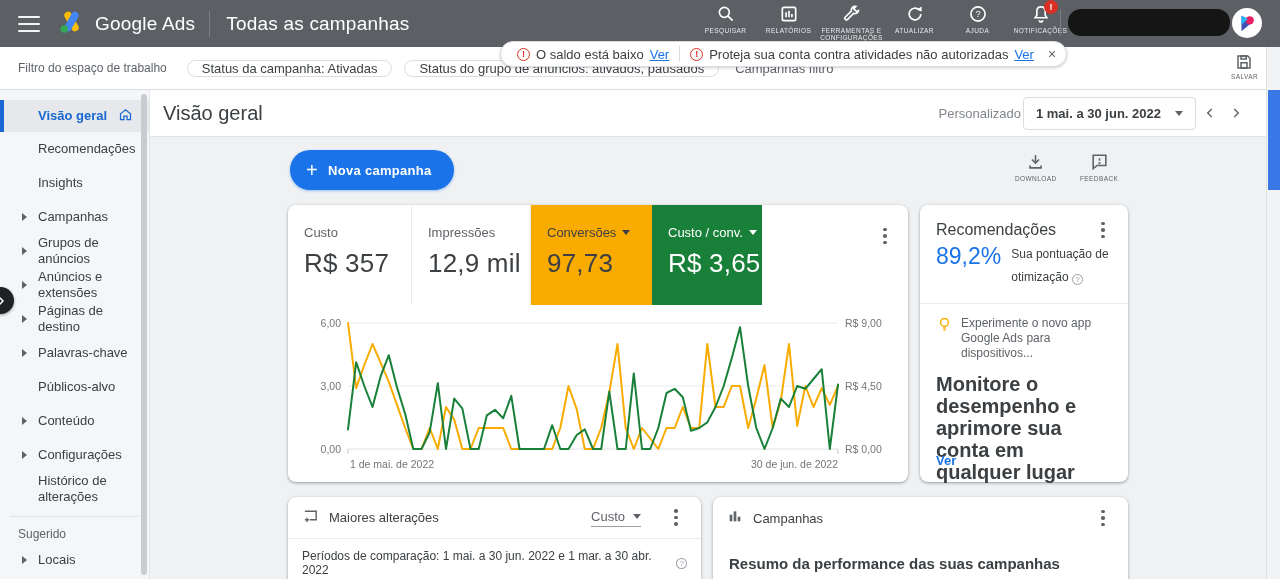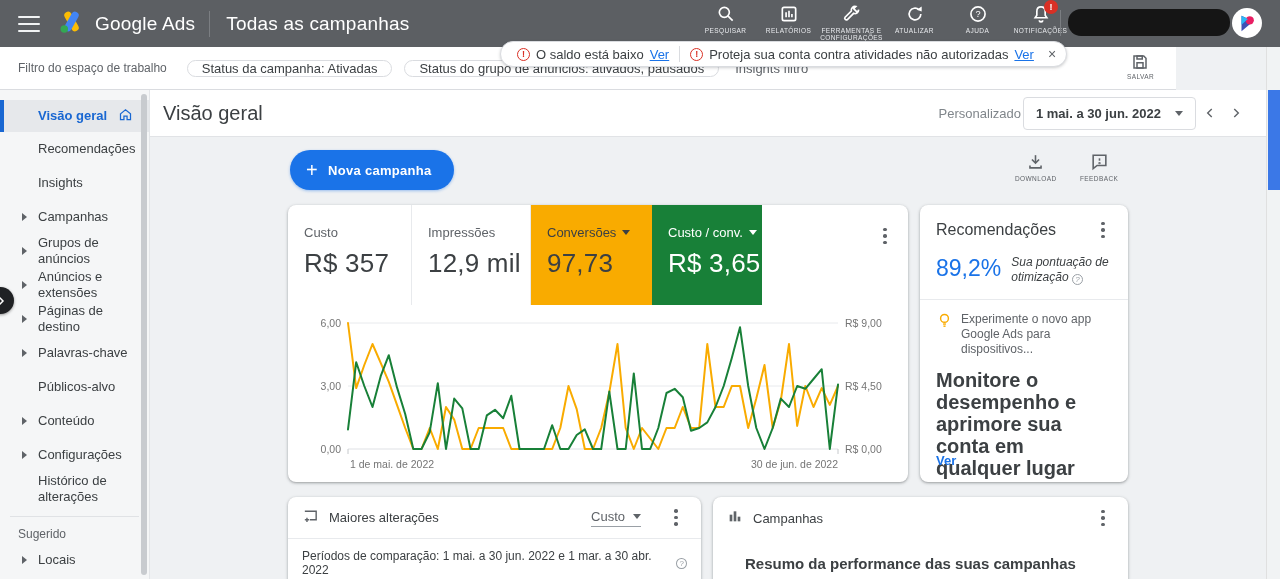--- a/index.html
+++ b/index.html
@@ -24,21 +24,21 @@
 
   
   .alertbar { position:absolute; left:500px; top:41px; height:26px; background:#fff; border:1px solid #dadce0; border-radius:13px; box-shadow:0 1px 3px rgba(60,64,67,.25); display:flex; align-items:center; padding:0 10px; z-index:20; font-size:13px; color:#3c4043; white-space:nowrap; }
   .alert-item { display:flex; align-items:center; gap:6px; padding:0 6px; }
   .alert-ic { width:13px; height:13px; border:1.5px solid #d93025; border-radius:50%; color:#d93025; font-size:9px; font-weight:bold; display:flex; align-items:center; justify-content:center; flex:none; }
   .alert-link { color:#1a73e8; text-decoration:underline; cursor:pointer; }
   .alert-divider { width:1px; height:16px; background:#dadce0; margin:0 4px; }
   .alert-close { color:#5f6368; font-size:14px; margin-left:8px; cursor:pointer; }
 
   
-  .filterbar { position:absolute; top:47px; left:0; width:1176px; height:43px; background:#fff; border-bottom:1px solid #dadce0; display:flex; align-items:center; z-index:2; }
+  .filterbar { position:absolute; top:47px; left:0; width:1280px; height:43px; background:#fff; border-bottom:1px solid #dadce0; display:flex; align-items:center; z-index:2; }
   .fb-label { font-size:12px; color:#5f6368; margin-left:18px; }
   .chip { border:1px solid #dadce0; border-radius:16px; padding:0 14px; font-size:13px; color:#3c4043; margin-left:20px; background:#fff; cursor:pointer; white-space:nowrap; }
   .chip + .chip { margin-left:12px; }
   .add-filter { font-size:13px; color:#5f6368; margin-left:16px; cursor:pointer; }
   .save-block { position:absolute; right:22px; top:6px; display:flex; flex-direction:column; align-items:center; cursor:pointer; }
   .save-block .ti-label { font-size:6.5px; color:#5f6368; letter-spacing:.4px; margin-top:2px; }
 
   
   .sidebar { position:absolute; top:90px; left:0; width:150px; height:489px; background:#f5f6f7; border-right:1px solid #e3e5e8; z-index:1; }
   .sb-scroll { position:absolute; top:4px; right:2px; width:6px; height:481px; background:#c8cbcf; border-radius:3px; cursor:pointer; }
@@ -82,40 +82,40 @@
   .stat.green .s-label { color:#fff; }
   .stat.green .s-label .caret-down { border-top-color:#fff; }
   .stat.green .s-value { color:#fff; }
   .kebab { width:18px; height:18px; display:flex; flex-direction:column; align-items:center; justify-content:center; gap:3px; cursor:pointer; }
   .kebab i { width:3.5px; height:3.5px; border-radius:50%; background:#5f6368; }
   .stats-row .kebab { position:absolute; right:14px; top:22px; }
 
   .recs-card { left:770px; top:115px; width:208px; height:277px; padding:16px; }
   .recs-title-row { display:flex; justify-content:space-between; align-items:flex-start; }
   .recs-title { font-size:16px; color:#3c4043; }
-  .score-row { display:flex; gap:10px; margin-top:16px; align-items:flex-start; }
+  .score-row { display:flex; gap:10px; margin-top:4px; align-items:flex-start; }
   .score { font-size:23px; color:#1a73e8; }
-  .score-label { font-size:12px; color:#3c4043; line-height:15px; width:104px;font-style:italic; }
+  .score-label { font-size:12px; color:#3c4043; line-height:23px; width:104px; }
   .help-ic { display:inline-flex; width:11px; height:11px; border:1px solid #9aa0a6; border-radius:50%; color:#9aa0a6; font-size:8px; align-items:center; justify-content:center; vertical-align:-1px; }
   .recs-divider { height:1px; background:#e8eaed; margin:14px -16px 0 -16px; }
   .tip-row { display:flex; gap:8px; margin-top:12px; }
   .tip-text { font-size:12px; color:#5f6368; line-height:15px; }
   .recs-headline { font-size:20px; font-weight:bold; color:#3c4043; line-height:22px; margin-top:12px; }
   .reason-link { font-size:12px; color:#5f6368; line-height:16px; margin-top:8px; text-decoration:underline dotted #9aa0a6; cursor:pointer; width:170px; }
   .recs-action { position:absolute; left:16px; bottom:14px; font-size:13px; font-weight:bold; color:#1a73e8; cursor:pointer; }
 
   .changes-card { left:138px; top:407px; width:413px; height:220px; overflow:hidden; }
   .card-head { height:42px; display:flex; align-items:center; padding:16px 14px; border-bottom:1px solid #e8eaed; position:relative; }
   .card-head-title { font-size:13px; color:#3c4043; margin-left:10px; }
   .metric-dd { position:absolute; right:60px; display:flex; align-items:center; gap:8px; font-size:13px; color:#5f6368; border-bottom:1px solid #9aa0a6; padding-bottom:2px; cursor:pointer; }
   .card-head .kebab { position:absolute; right:16px; }
   .periods-row { padding:10px 14px; font-size:12px; color:#3c4043; display:flex; align-items:center; gap:6px; }
 
   .campaigns-card { left:563px; top:407px; width:415px; height:220px; overflow:hidden; }
-  .camp-headline { font-size:15px; font-weight:bold; color:#3c4043; padding:16px 16px 0 32px; }
+  .camp-headline { font-size:15px; font-weight:bold; color:#3c4043; padding:16px 16px 0 16px; }
 
   
   .chart-wrap { width:620px; height:177px; }
   .axis-text { font-size:10.5px; fill:#757575; font-family:"Liberation Sans",sans-serif; }
 
   
   .page-scroll-track { position:absolute; top:47px; right:0; width:14px; height:532px; background:#f1f3f4; border-left:1px solid #e0e0e0; z-index:4; }
   .page-scroll-thumb { position:absolute; top:43px; left:1px; width:12px; height:100px; background:#3b78e7; cursor:pointer; }
 </style>
 </head>
@@ -208,21 +208,21 @@
     <span>Proteja sua conta contra atividades não autorizadas</span>
     <span class="alert-link">Ver</span>
   </div>
   <span class="alert-close">×</span>
 </div>
 
 <div class="filterbar">
   <span class="fb-label">Filtro do espaço de trabalho</span>
   <span class="chip">Status da campanha: Ativadas</span>
   <span class="chip">Status do grupo de anúncios: ativados, pausados</span>
-  <span class="add-filter">Insights filtro</span>
+  <span class="add-filter">Campanhas filtro</span>
   <div class="save-block">
     <svg width="18" height="18" viewBox="0 0 24 24" fill="none" stroke="#5f6368" stroke-width="2">
         <path d="M4 4 h13 l3 3 v13 h-16 z"></path>
         <rect x="8" y="13" width="8" height="7"></rect>
         <rect x="8" y="4" width="7" height="4"></rect>
       </svg>
     <span class="ti-label">SALVAR</span>
   </div>
 </div>
 

